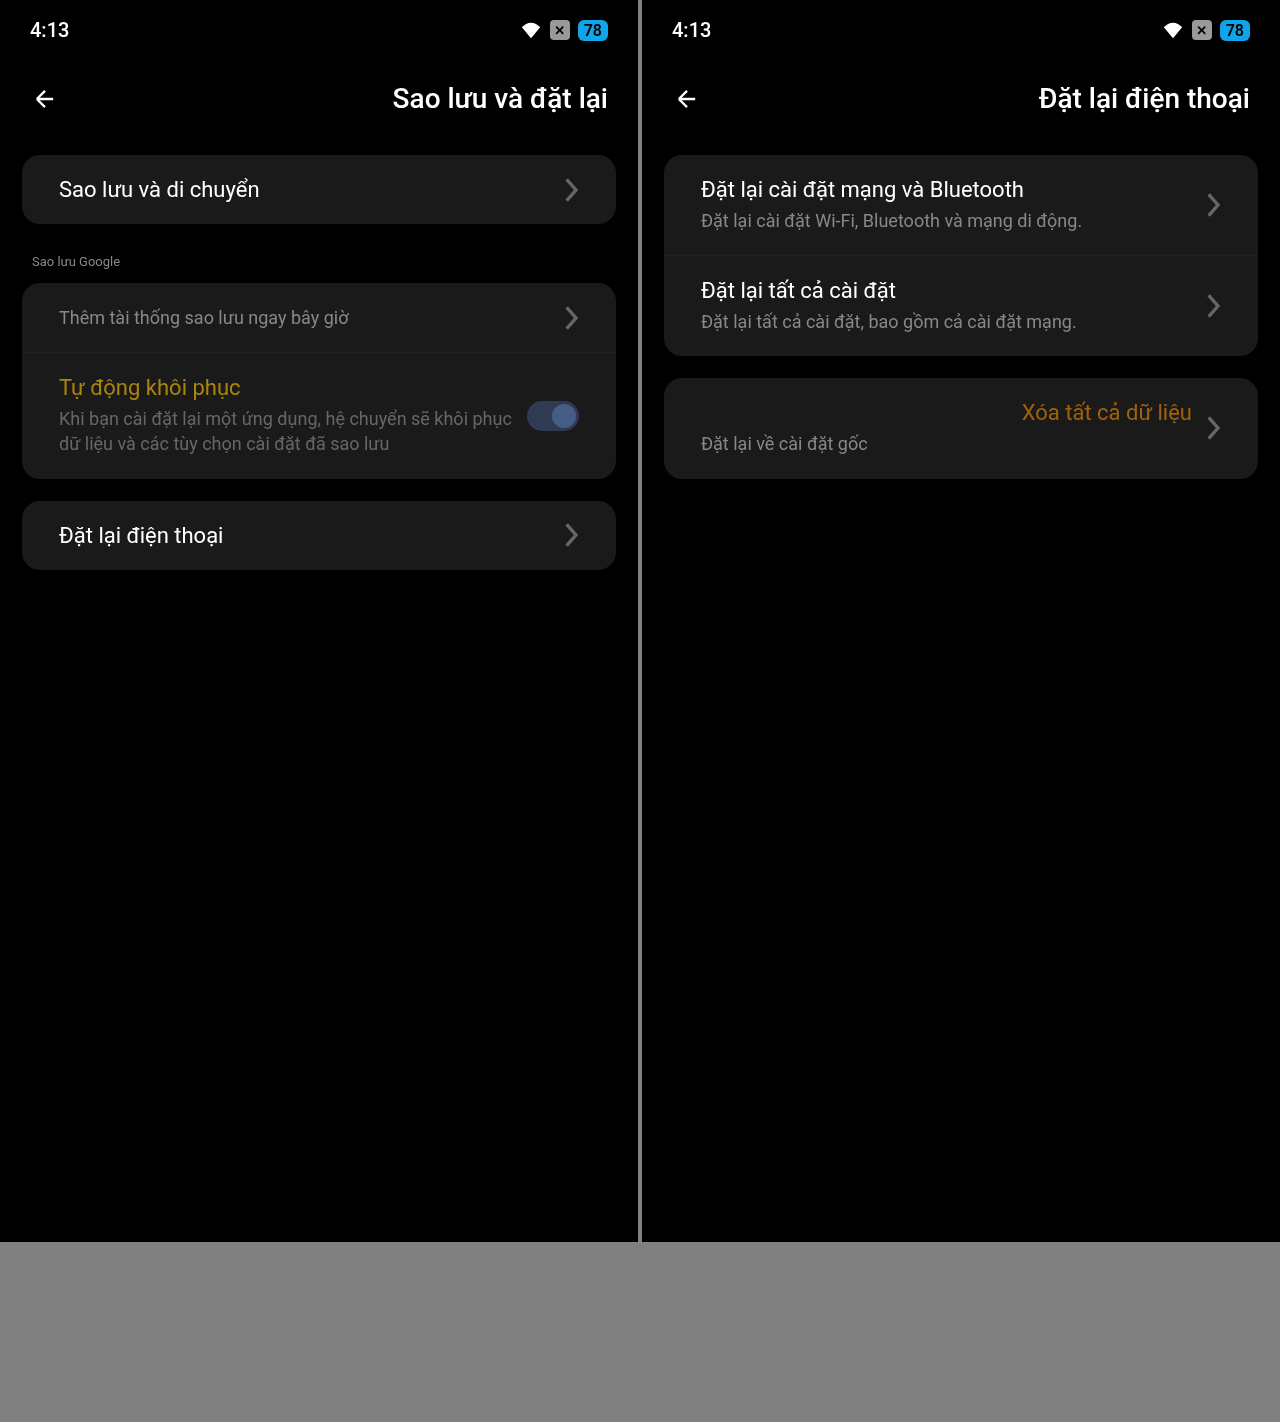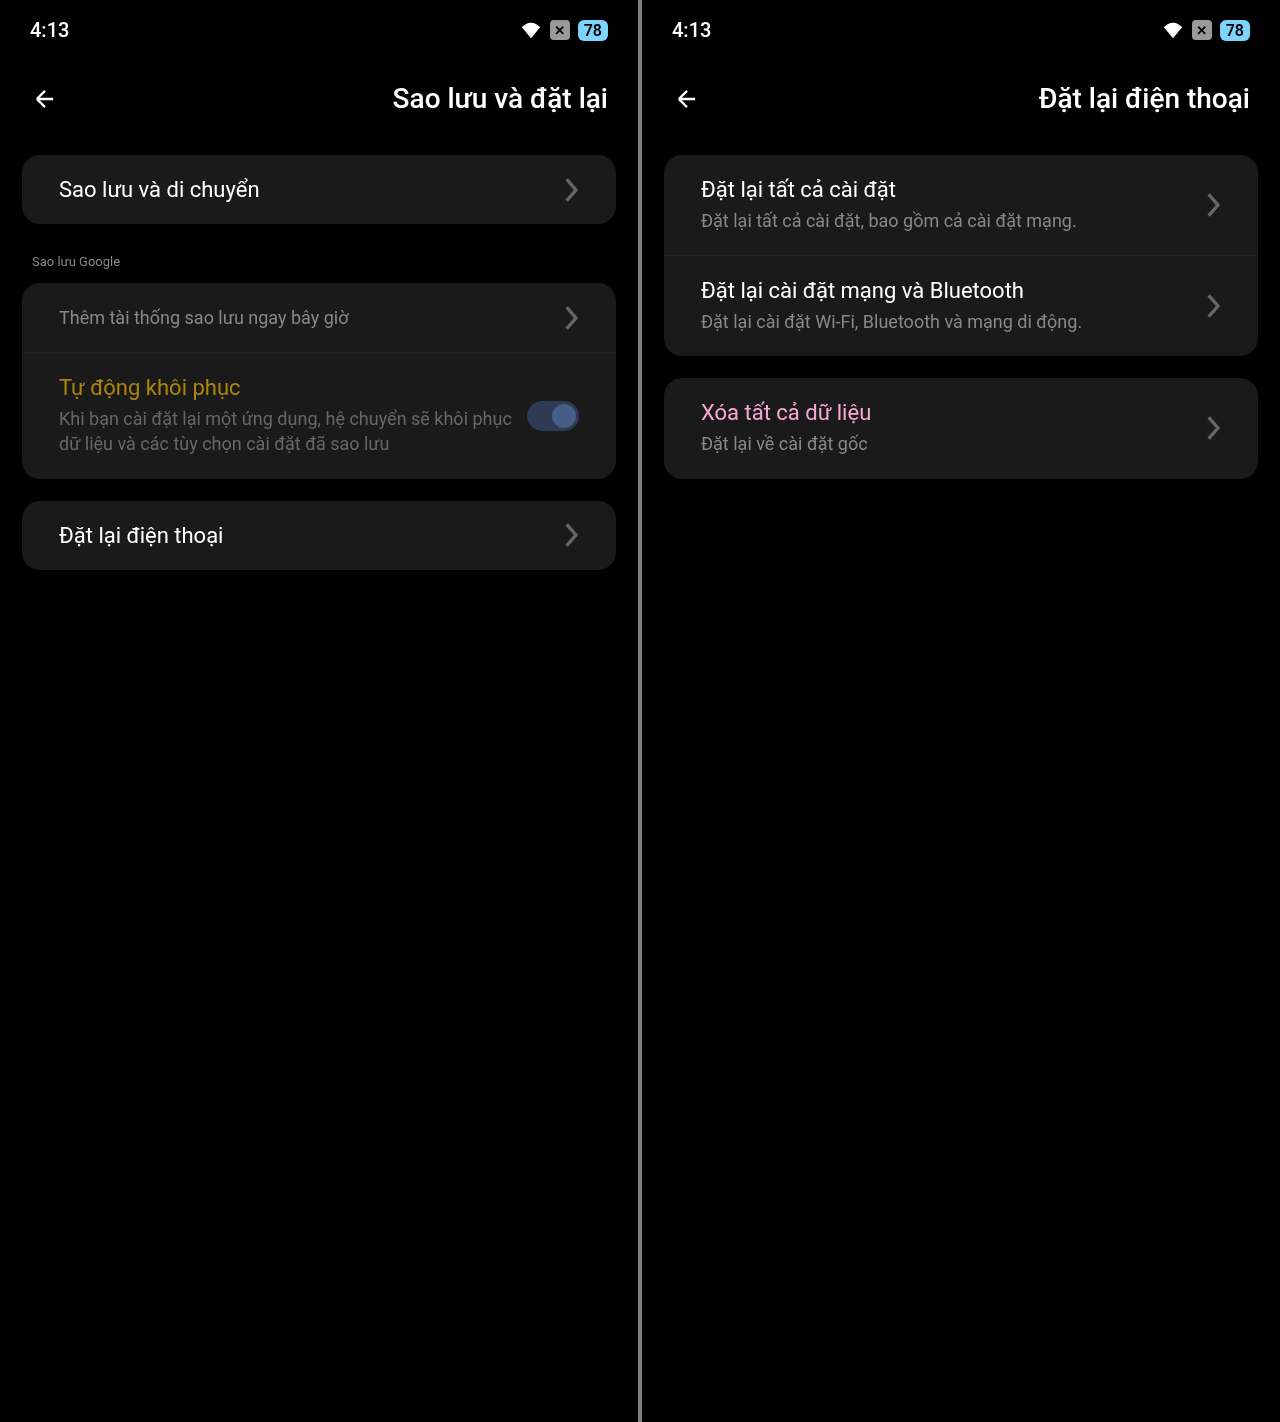--- a/index.html
+++ b/index.html
@@ -7,21 +7,21 @@
       background: #808080;
       font-family: -apple-system, BlinkMacSystemFont, 'Segoe UI', Roboto, sans-serif;
       width: 1280px;
       height: 1422px;
       display: flex;
       gap: 4px;
       padding: 0;
     }
     .phone-screen {
       width: 638px;
-      height: 1422px;
+      height: 1242px;
       background: #000000;
       color: #ffffff;
       display: flex;
       flex-direction: column;
       position: relative;
     }
     .status-bar {
       display: flex;
       justify-content: space-between;
       align-items: center;
@@ -47,21 +47,21 @@
       background: #999;
       border-radius: 4px;
       display: flex;
       align-items: center;
       justify-content: center;
       font-size: 13px;
       font-weight: bold;
       color: #000;
     }
     .battery-badge {
-      background: #7dd3fc;
+      background: #0ea5e9;
       color: #000;
       border-radius: 6px;
       padding: 1px 6px;
       font-size: 16px;
       font-weight: 600;
     }
     .header {
       display: flex;
       align-items: center;
       padding: 30px 30px 20px 30px;
@@ -115,21 +115,22 @@
       display: flex;
       flex-direction: column;
       gap: 6px;
     }
     .item-title {
       font-size: 22px;
       color: #ffffff;
       font-weight: 400;
     }
     .item-title.danger {
-      color: #f9a8d4;
+      color: #a16207;
+      text-align: right;
     }
     .item-subtitle {
       font-size: 18px;
       color: #888;
       line-height: 1.4;
     }
     .item-title.disabled {
       color: #eab308;
     }
     .chevron {
@@ -262,36 +263,36 @@
         <path d="M19 12H5M5 12L12 5M5 12L12 19"></path>
       </svg>
     </div>
     <h1 class="header-title">Đặt lại điện thoại</h1>
   </div>
 
   <div class="content">
     <div class="card-group">
       <div class="list-item">
         <div class="item-text">
+          <span class="item-title">Đặt lại cài đặt mạng và Bluetooth</span>
+          <span class="item-subtitle">Đặt lại cài đặt Wi-Fi, Bluetooth và mạng di động.</span>
+        </div>
+        <svg class="chevron" viewBox="0 0 10 18" fill="none" stroke="#666" stroke-width="2.5">
+          <path d="M1 1L8 9L1 17"></path>
+        </svg>
+      </div>
+      <div class="list-item">
+        <div class="item-text">
           <span class="item-title">Đặt lại tất cả cài đặt</span>
           <span class="item-subtitle">Đặt lại tất cả cài đặt, bao gồm cả cài đặt mạng.</span>
         </div>
         <svg class="chevron" viewBox="0 0 10 18" fill="none" stroke="#666" stroke-width="2.5">
           <path d="M1 1L8 9L1 17"></path>
         </svg>
       </div>
-      <div class="list-item">
-        <div class="item-text">
-          <span class="item-title">Đặt lại cài đặt mạng và Bluetooth</span>
-          <span class="item-subtitle">Đặt lại cài đặt Wi-Fi, Bluetooth và mạng di động.</span>
-        </div>
-        <svg class="chevron" viewBox="0 0 10 18" fill="none" stroke="#666" stroke-width="2.5">
-          <path d="M1 1L8 9L1 17"></path>
-        </svg>
-      </div>
     </div>
 
     <div class="card-group highlighted">
       <div class="list-item">
         <div class="item-text">
           <span class="item-title danger">Xóa tất cả dữ liệu</span>
           <span class="item-subtitle">Đặt lại về cài đặt gốc</span>
         </div>
         <svg class="chevron" viewBox="0 0 10 18" fill="none" stroke="#666" stroke-width="2.5">
           <path d="M1 1L8 9L1 17"></path>

